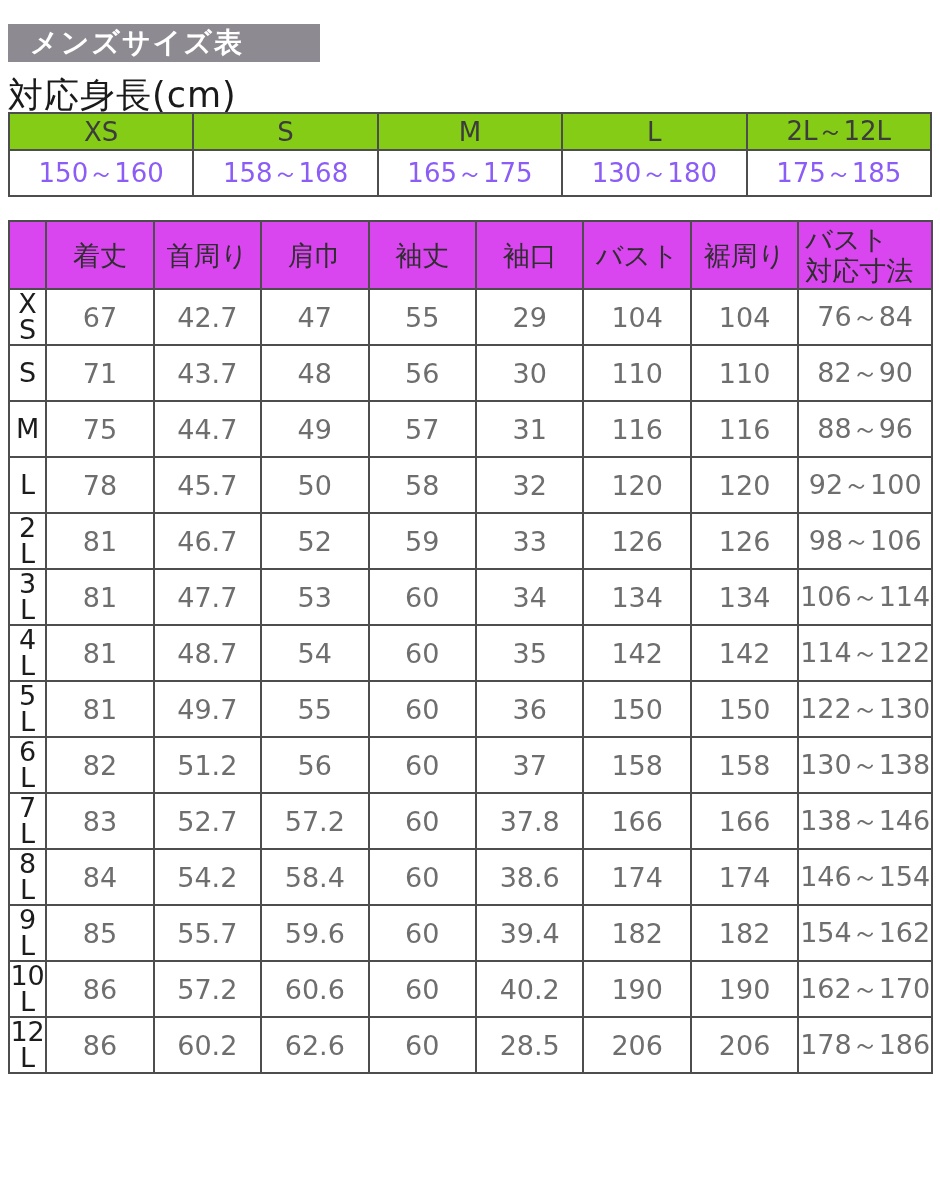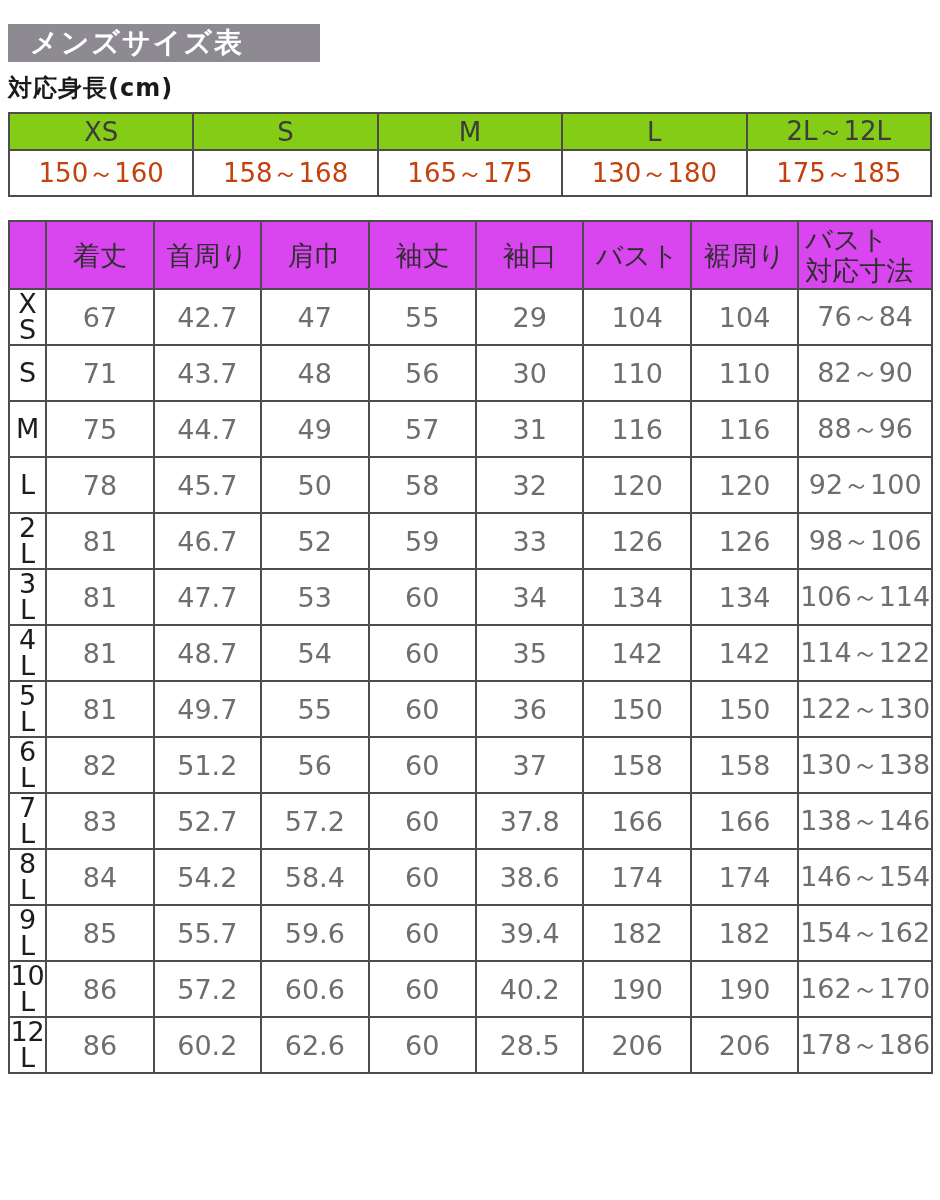--- a/index.html
+++ b/index.html
@@ -28,22 +28,22 @@
     font-size: 28px;
     font-weight: bold;
     letter-spacing: 2px;
     padding-left: 22px;
     box-sizing: border-box;
   }
   .subtitle {
     position: absolute;
     left: 8px;
     top: 72px;
-    font-size: 24px;
-    font-weight: bold;
+    font-size: 35px;
+    font-weight: normal;
     color: #1a1a1a;
     letter-spacing: 1px;
   }
   table {
     border-collapse: collapse;
     table-layout: fixed;
   }
   th, td {
     border: 2px solid #4d4d4d;
     text-align: center;
@@ -62,21 +62,21 @@
   .height-table thead th {
     background: #84cc16;
     height: 32px;
     font-size: 26px;
     font-weight: normal;
     color: #3c3c3c;
   }
   .height-table tbody td {
     height: 44px;
     font-size: 26px;
-    color: #c2410c;
+    color: #8b5cf6;
     background: #ffffff;
   }
   
   .size-table {
     position: absolute;
     left: 8px;
     top: 220px;
     width: 925px;
   }
   .size-table thead th {

